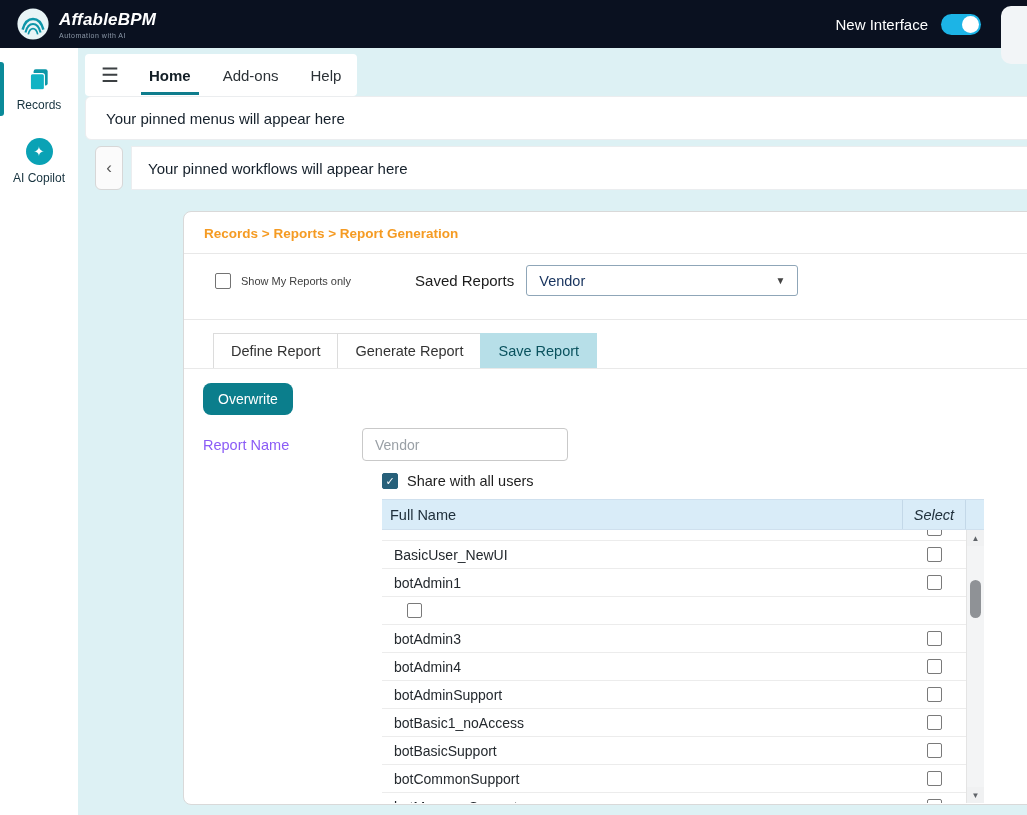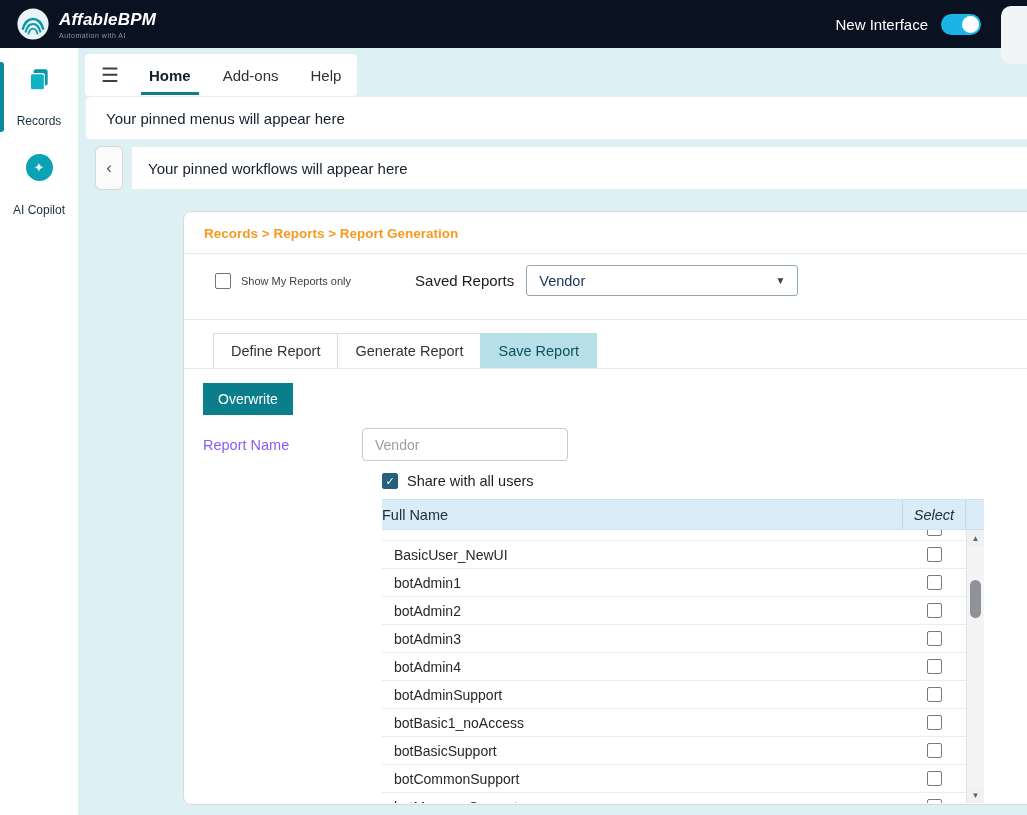--- a/index.html
+++ b/index.html
@@ -15,21 +15,21 @@
   .brand-tagline { color:#8c98a8; font-size:7px; letter-spacing:.5px; margin-top:2px; }
   .topbar-right { margin-left:auto; display:flex; align-items:center; gap:13px; padding-right:30px; }
   .new-interface-label { color:#ffffff; font-size:15px; }
   .toggle { width:40px; height:21px; border-radius:11px; background:#1cb4e6; position:relative; cursor:pointer; }
   .toggle .knob { position:absolute; right:2px; top:2px; width:17px; height:17px; border-radius:50%; background:#ffffff; }
   .corner-panel { position:absolute; right:-20px; top:6px; width:46px; height:58px; background:#f2f5f7; border-radius:10px; }
 
   
   .shell { display:flex; height:767px; }
   .sidebar { width:78px; background:#ffffff; display:flex; flex-direction:column; align-items:center; padding-top:12px; gap:14px; }
-  .side-item { width:100%; display:flex; flex-direction:column; align-items:center; gap:22px; padding:6px 0; position:relative; cursor:pointer; }
+  .side-item { width:100%; display:flex; flex-direction:column; align-items:center; gap:6px; padding:6px 0; position:relative; cursor:pointer; }
   .side-item.active::before { content:""; position:absolute; left:0; top:2px; bottom:2px; width:4px; background:#0a8a99; border-radius:0 3px 3px 0; }
   .side-label { font-size:12px; color:#16323e; }
   .ai-icon { width:27px; height:27px; border-radius:50%; background:#0aa2b5; color:#fff; display:flex; align-items:center; justify-content:center; font-size:13px; }
 
   .main { flex:1; position:relative; overflow:hidden; background:#ddf1f4; }
 
   
   .nav-strip { position:absolute; left:7px; top:6px; width:272px; height:42px; background:#ffffff; border-radius:4px; display:flex; align-items:center; gap:28px; padding-left:16px; }
   .hamburger { font-size:20px; color:#3c4043; cursor:pointer; line-height:1; }
   .nav-tab { font-size:15px; color:#2b3136; position:relative; padding:11px 2px; cursor:pointer; }
@@ -52,32 +52,32 @@
   .cb.checked { background:#27607a; border-color:#27607a; color:#fff; display:flex; align-items:center; justify-content:center; font-size:11px; }
   .filter-label { margin-left:10px; font-size:11px; color:#404040; }
   .saved-label { margin-left:64px; font-size:15px; color:#1b1b1b; }
   .dropdown { margin-left:12px; width:272px; height:31px; border:1px solid #8fa6b8; border-radius:3px; display:flex; align-items:center; justify-content:space-between; padding:0 12px; color:#16325d; font-size:14.5px; font-weight:500; cursor:pointer; background:#fff; }
   .caret { font-size:10px; color:#444; }
 
   .tab-strip { margin-top:13px; padding-left:29px; display:flex; border-bottom:1px solid #e9e9e9; }
   .rtab { padding:9px 17px; border:1px solid #dcdcdc; border-bottom:none; margin-right:-1px; font-size:14.5px; color:#333; background:#fff; cursor:pointer; }
   .rtab.active { background:#b7dfe8; border-color:#b7dfe8; color:#0a525e; font-weight:400; }
 
-  .overwrite-btn { margin:14px 0 0 19px; background:#0b7e8c; color:#ffffff; border:none; border-radius:0; padding:8px 15px; font-size:14px; cursor:pointer; font-family:inherit; }
+  .overwrite-btn { margin:14px 0 0 19px; background:#0b7e8c; color:#ffffff; border:none; border-radius:8px; padding:8px 15px; font-size:14px; cursor:pointer; font-family:inherit; }
 
   .name-row { display:flex; align-items:center; margin-top:13px; padding-left:19px; }
   .name-label { width:159px; font-size:14.5px; color:#8b5cf6; }
   .name-input { width:206px; height:33px; border:1px solid #c9c9c9; border-radius:4px; padding:0 12px; color:#9aa0a6; font-size:14px; font-family:inherit; outline:none; }
 
   .share-row { margin:12px 0 0 198px; display:flex; align-items:center; gap:9px; font-size:14.5px; color:#1e1e1e; }
 
   
   .utable { margin:10px 0 0 198px; width:602px; }
   .thead { display:flex; height:31px; background:#d9ecf8; border-top:1px solid #cfe0ee; border-bottom:1px solid #cfe0ee; font-size:14.5px; color:#20303c; }
-  .th-name { width:520px; display:flex; align-items:center; padding-left:0; }
+  .th-name { width:520px; display:flex; align-items:center; padding-left:8px; }
   .th-select { width:64px; display:flex; align-items:center; justify-content:center; border-left:1px solid #c3d8e8; border-right:1px solid #c3d8e8;font-style:italic; }
   .th-scroll { width:18px; }
   .tviewport { position:relative; width:602px; height:273px; overflow:hidden; }
   .rows { width:584px; }
   .trow { display:flex; height:28px; align-items:center; border-bottom:1px solid #ececec; font-size:14px; color:#24292e; }
   .td-name { flex:1; padding-left:12px; }
   .td-select { width:64px; display:flex; justify-content:center; }
   .row-cb { width:15px; height:15px; border:1.5px solid #7a7a7a; border-radius:2px; background:#fff; cursor:pointer; }
   .partial-row { height:11px; overflow:hidden; display:flex; border-bottom:1px solid #ececec; width:584px; }
   .partial-row .td-select { align-items:flex-start; }
@@ -214,21 +214,20 @@
               </div>
 
               <div class="trow">
                 <div class="td-name">botAdmin1</div>
                 <div class="td-select">
                   <span class="row-cb"></span>
                 </div>
               </div>
 
               <div class="trow">
-                <div class="td-name">botAdmin2</div>
                 <div class="td-select">
                   <span class="row-cb"></span>
                 </div>
               </div>
 
               <div class="trow">
                 <div class="td-name">botAdmin3</div>
                 <div class="td-select">
                   <span class="row-cb"></span>
                 </div>

